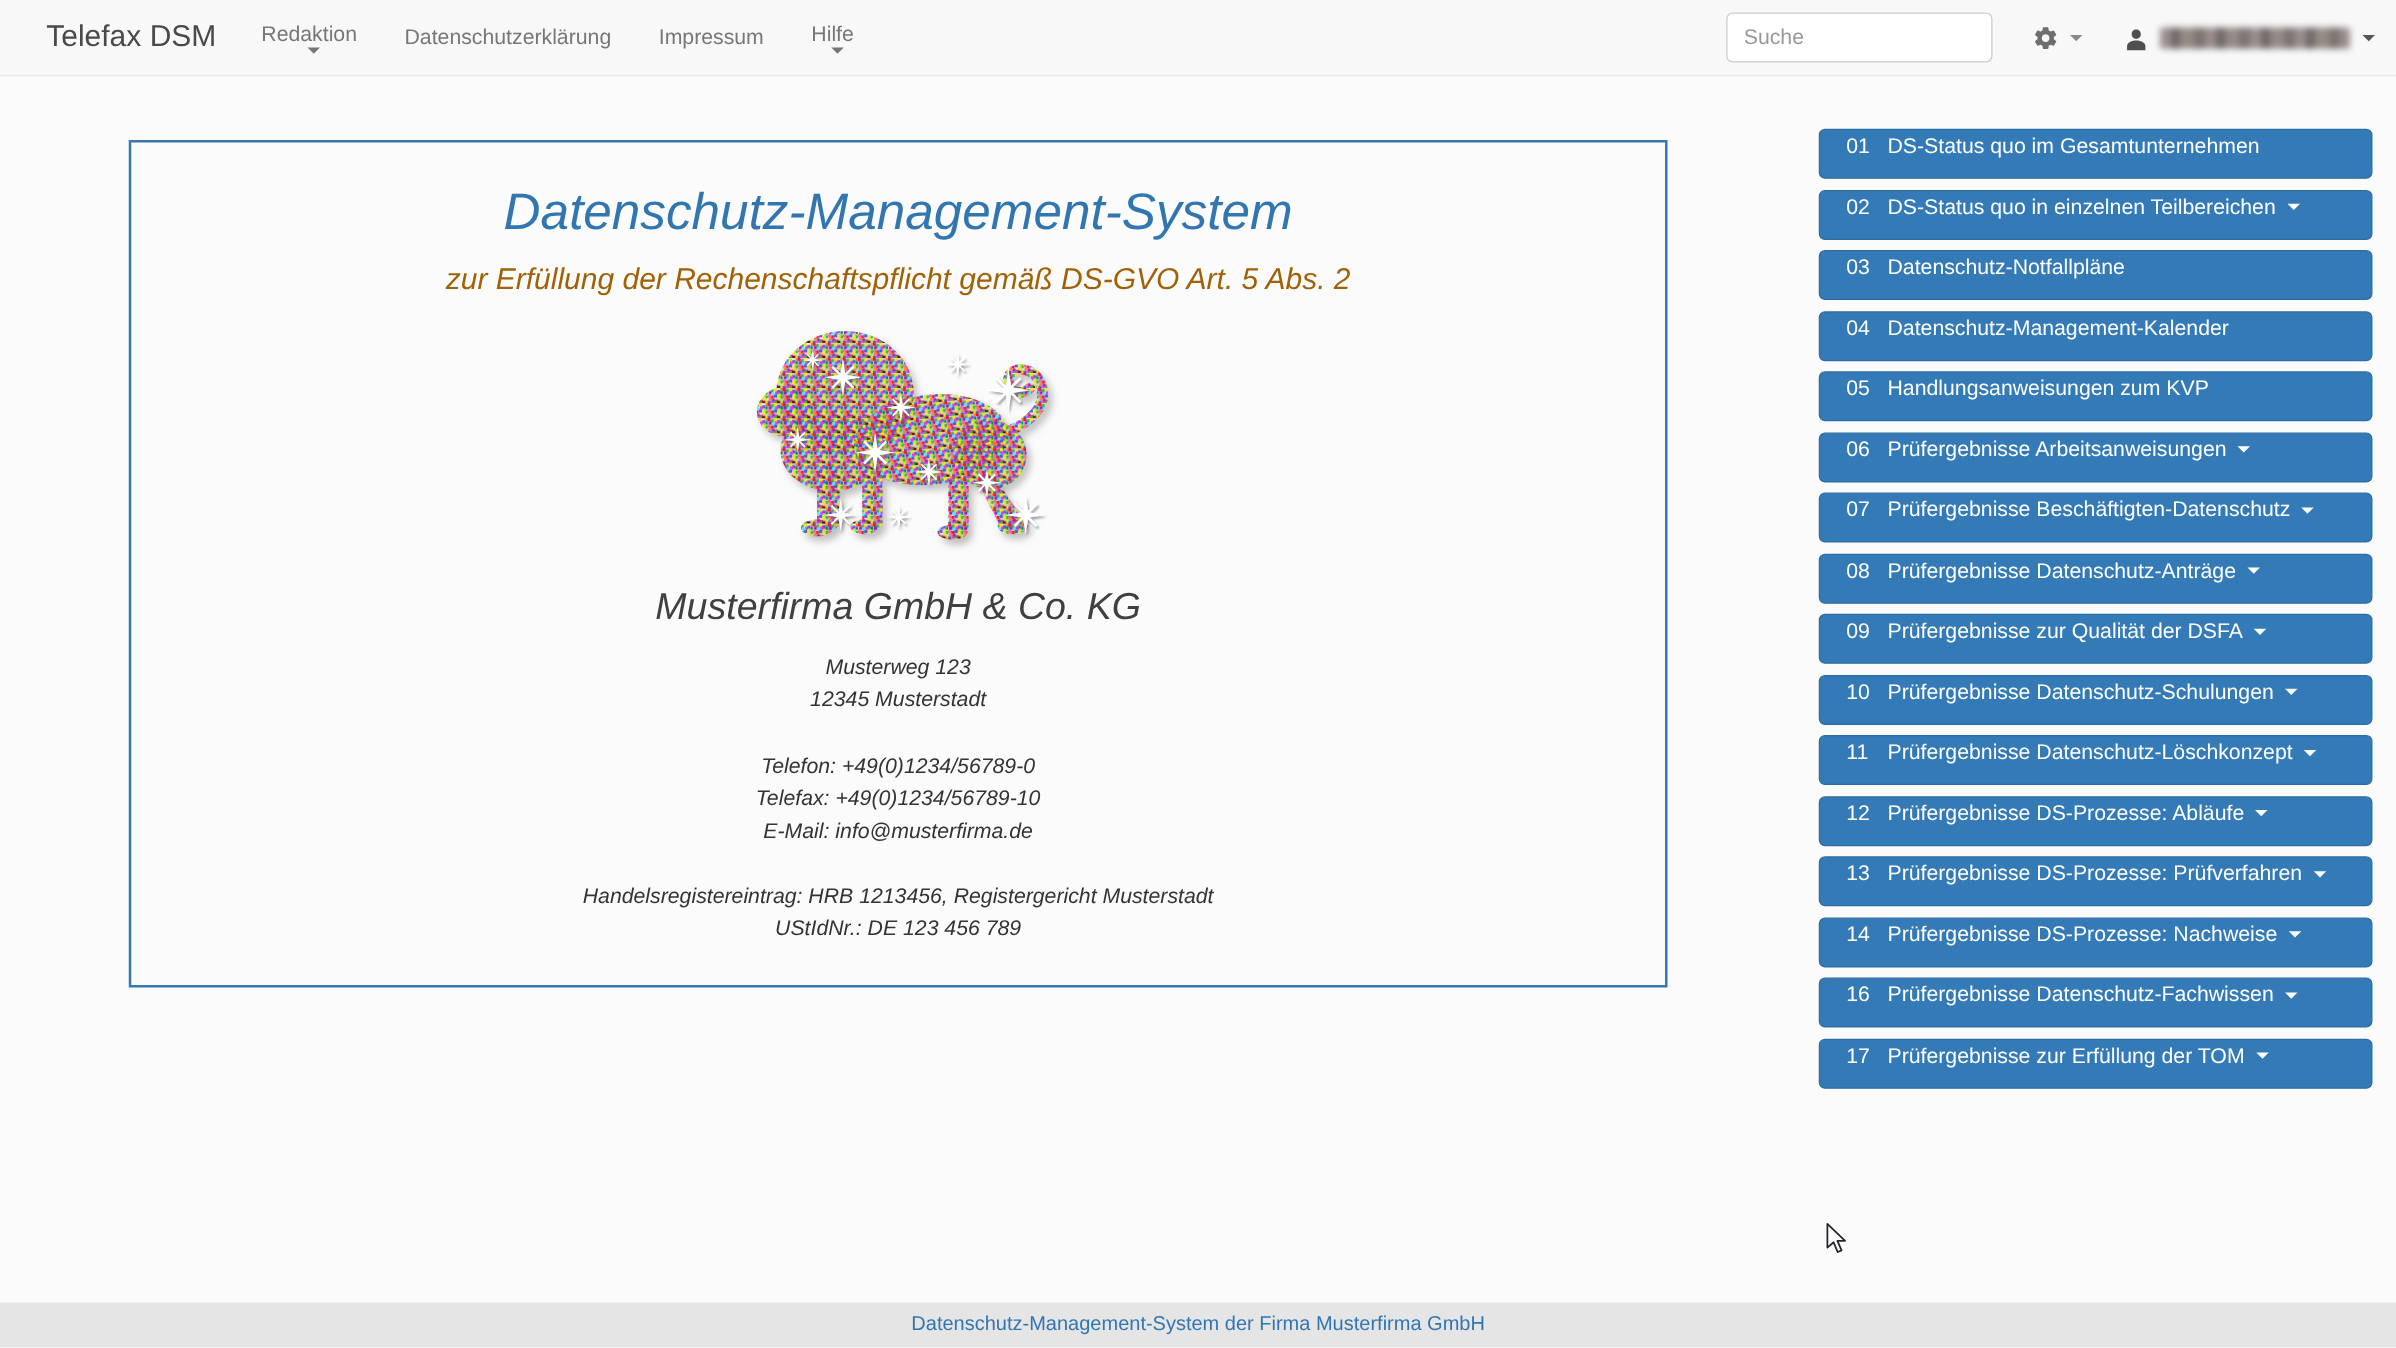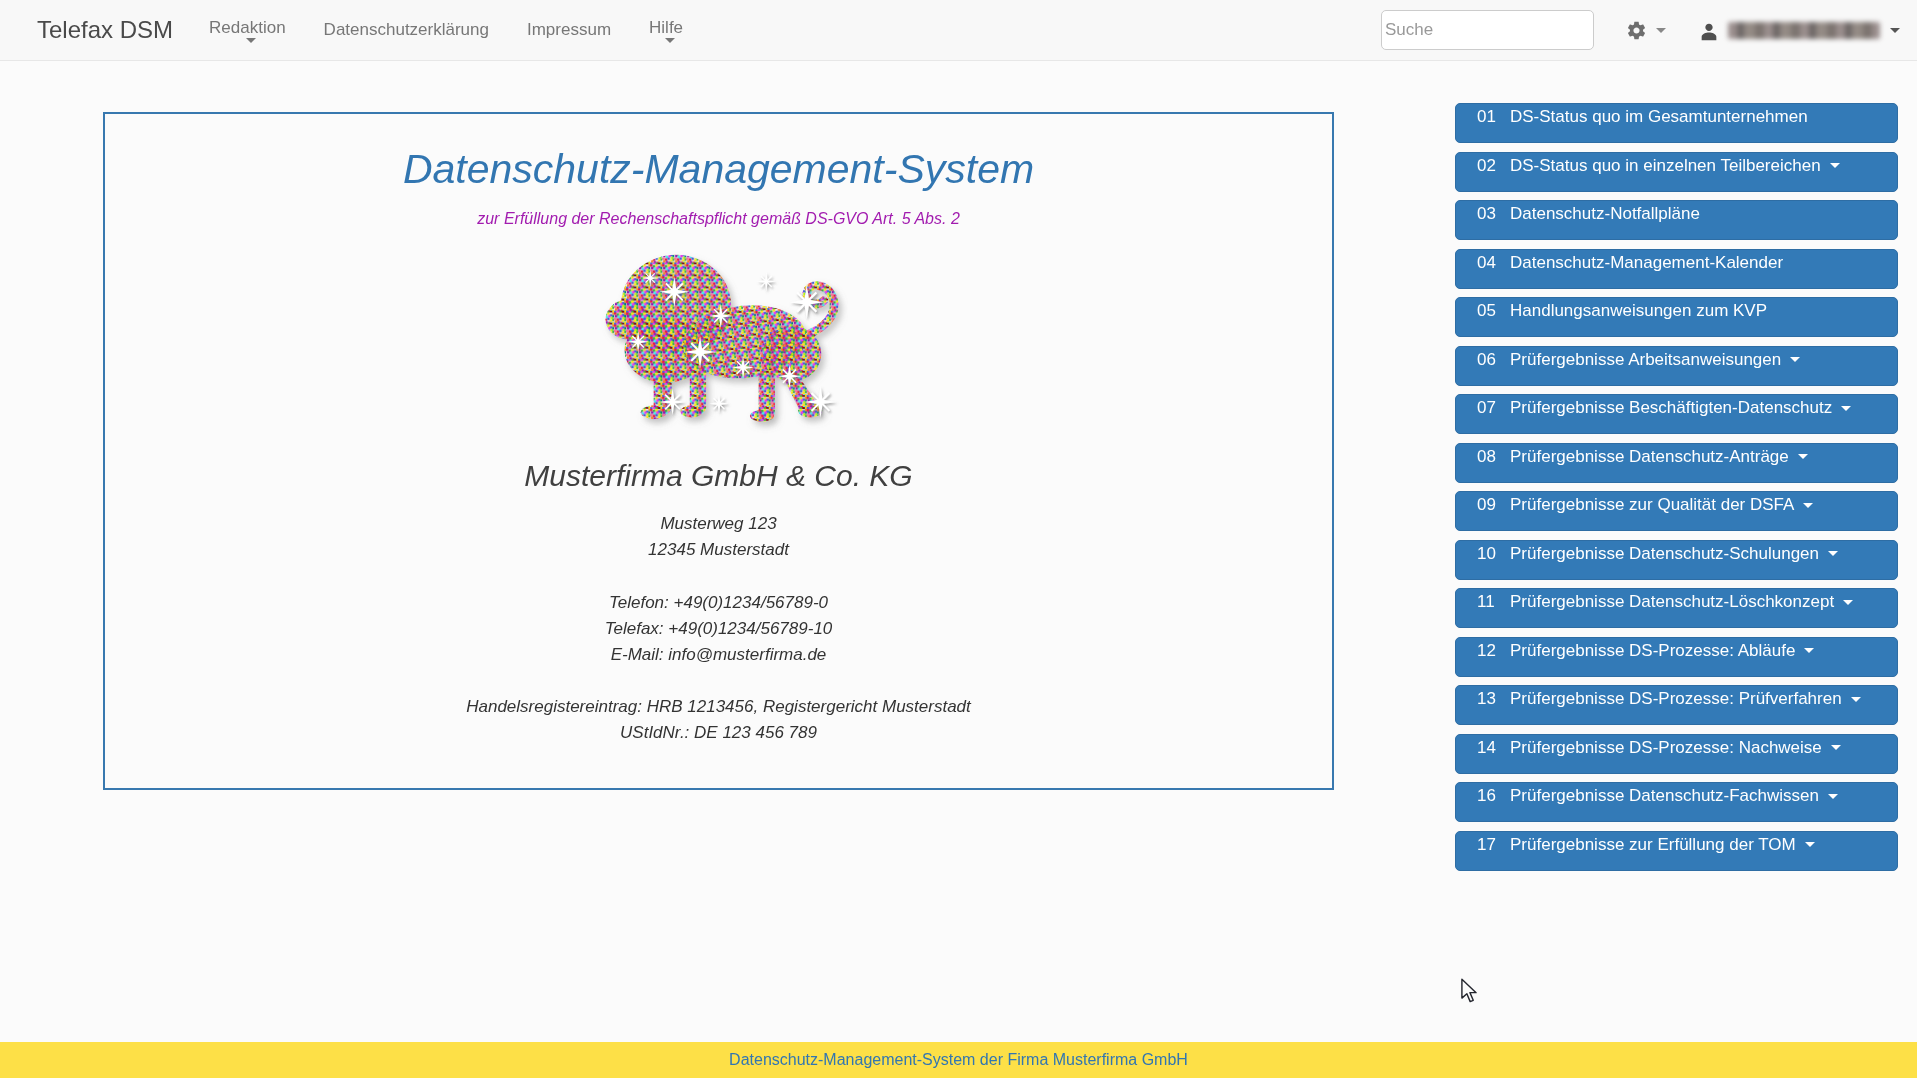--- a/index.html
+++ b/index.html
@@ -27,21 +27,21 @@
   }
   .nav-link:first-child { margin-left:36px; }
   .caret {
     display:inline-block; width:0; height:0; margin-left:7px;
     border-left:5px solid transparent; border-right:5px solid transparent;
     border-top:5px solid #777; vertical-align:middle;
   }
   .search-box {
     position:absolute; left:1381px; top:10px; width:213px; height:40px;
     border:1px solid #ccc; border-radius:5px; background:#fff;
-    font-size:17px; color:#555; padding:0 3px;
+    font-size:17px; color:#555; padding:0 13px;
     font-family:"Liberation Sans", sans-serif; outline:none;
   }
   .search-box::placeholder { color:#999; opacity:1; }
   .gear-group {
     position:absolute; left:1626px; top:0; height:61px;
     display:flex; align-items:center; cursor:pointer;
   }
   .gear-group .caret { border-top-color:#888; margin-left:9px; }
   .user-group {
     position:absolute; left:1698px; top:0; height:61px;
@@ -53,21 +53,21 @@
     filter:blur(2.5px);
   }
   .user-group .caret { border-top-color:#555; margin-left:10px; }
 
   
   .cover-card {
     position:absolute; left:103px; top:112px; width:1231px; height:678px;
     border:2px solid #3878af; text-align:center; background:transparent;font-style:italic;
   }
   .cover-title { margin-top:32px; font-size:41px; font-weight:400; color:#3276b1; }
-  .cover-subtitle { margin-top:17px; font-size:16px; color:#a21caf; }
+  .cover-subtitle { margin-top:17px; font-size:24px; color:#a16207; }
   .lion-wrap { margin-top:12px; height:195px; display:flex; justify-content:center; }
   .company-name { margin-top:24px; font-size:30px; color:#404040; }
   .text-block { font-size:17px; color:#333; line-height:26px; }
   .addr-block { margin-top:18px; }
   .contact-block { margin-top:27px; }
   .legal-block { margin-top:26px; }
 
   
   .sidebar { position:absolute; left:1455px; top:103px; width:443px; }
   .side-btn {
@@ -76,21 +76,21 @@
     color:#fff; font-size:17px; font-family:"Liberation Sans", sans-serif;
     padding:0 14px 12px 21px; cursor:pointer; text-align:left;
   }
   .side-btn .num { width:33px; flex:none; }
   .side-btn .lbl { white-space:nowrap; }
   .side-btn .caret { border-top-color:#fff; margin-left:9px; }
 
   
   .footer {
     position:absolute; left:0; bottom:0; width:100%; height:36px;
-    background:#fde047; display:flex; align-items:center; justify-content:center;
+    background:#e5e5e5; display:flex; align-items:center; justify-content:center;
   }
   .footer-text { font-size:16px; color:#3276b1; }
 
   
   .cursor { position:absolute; left:1458px; top:978px; pointer-events:none; }
 </style>
 </head>
 <body>
 
 <nav class="navbar">

